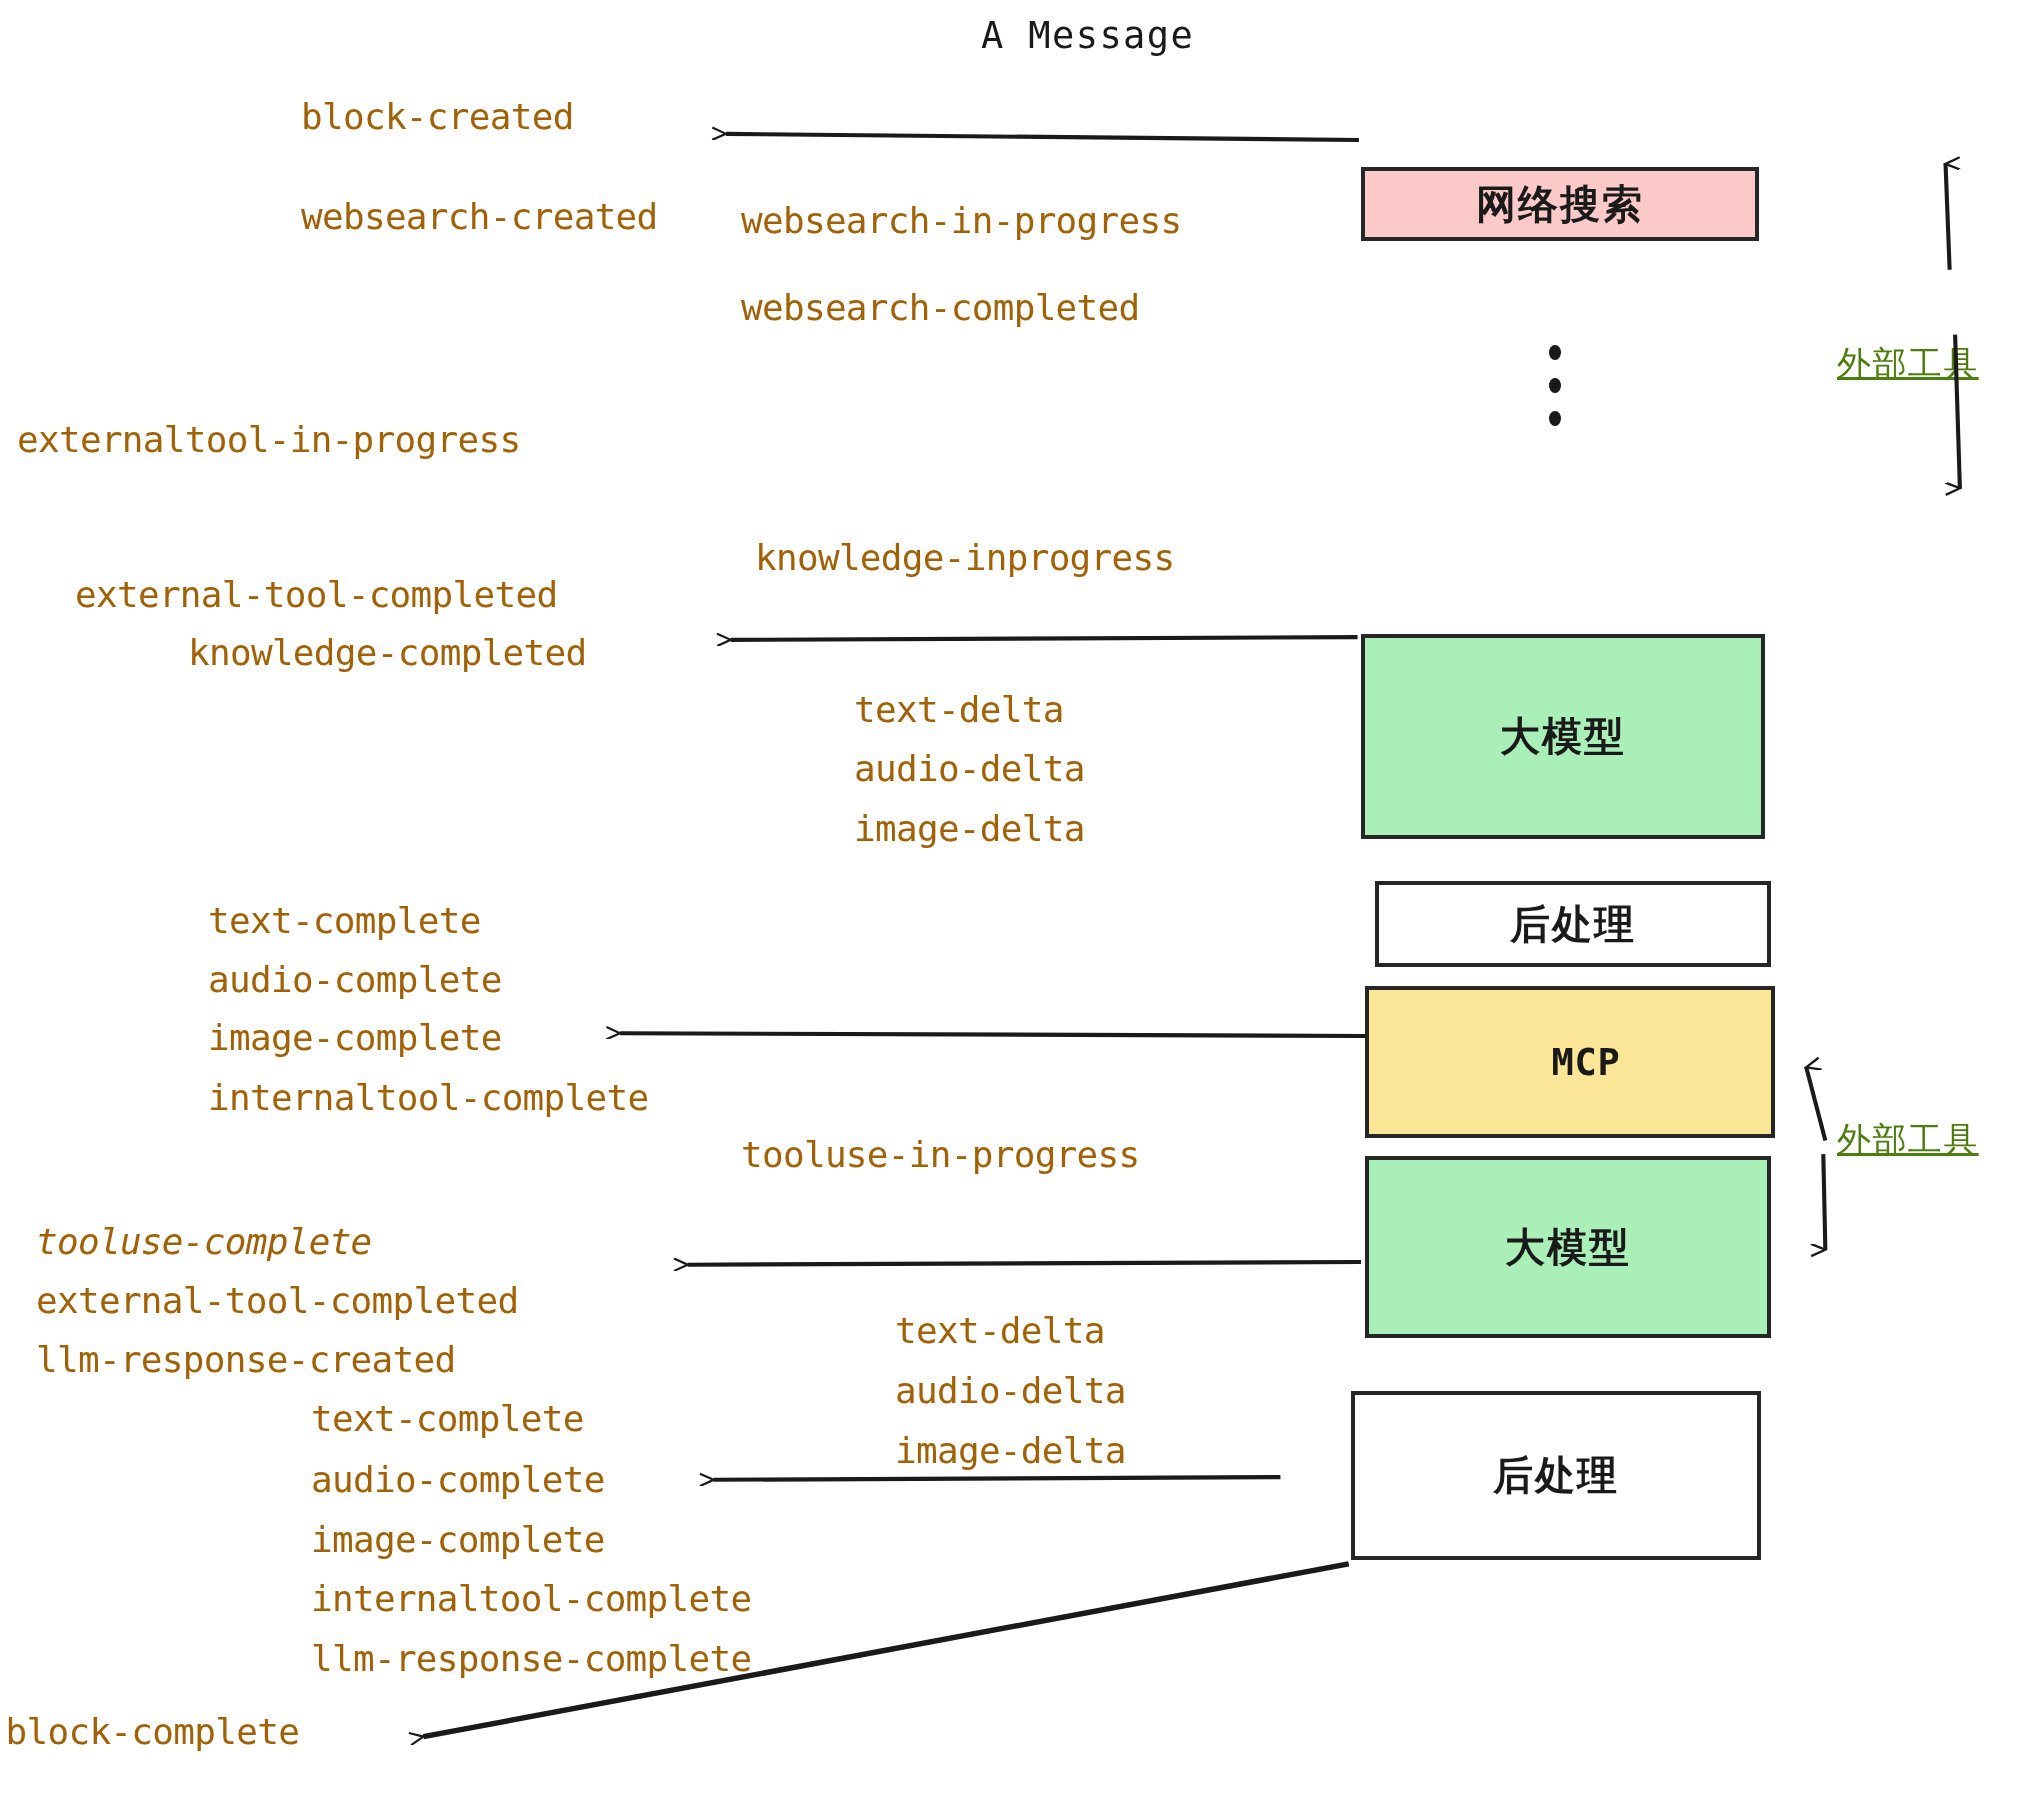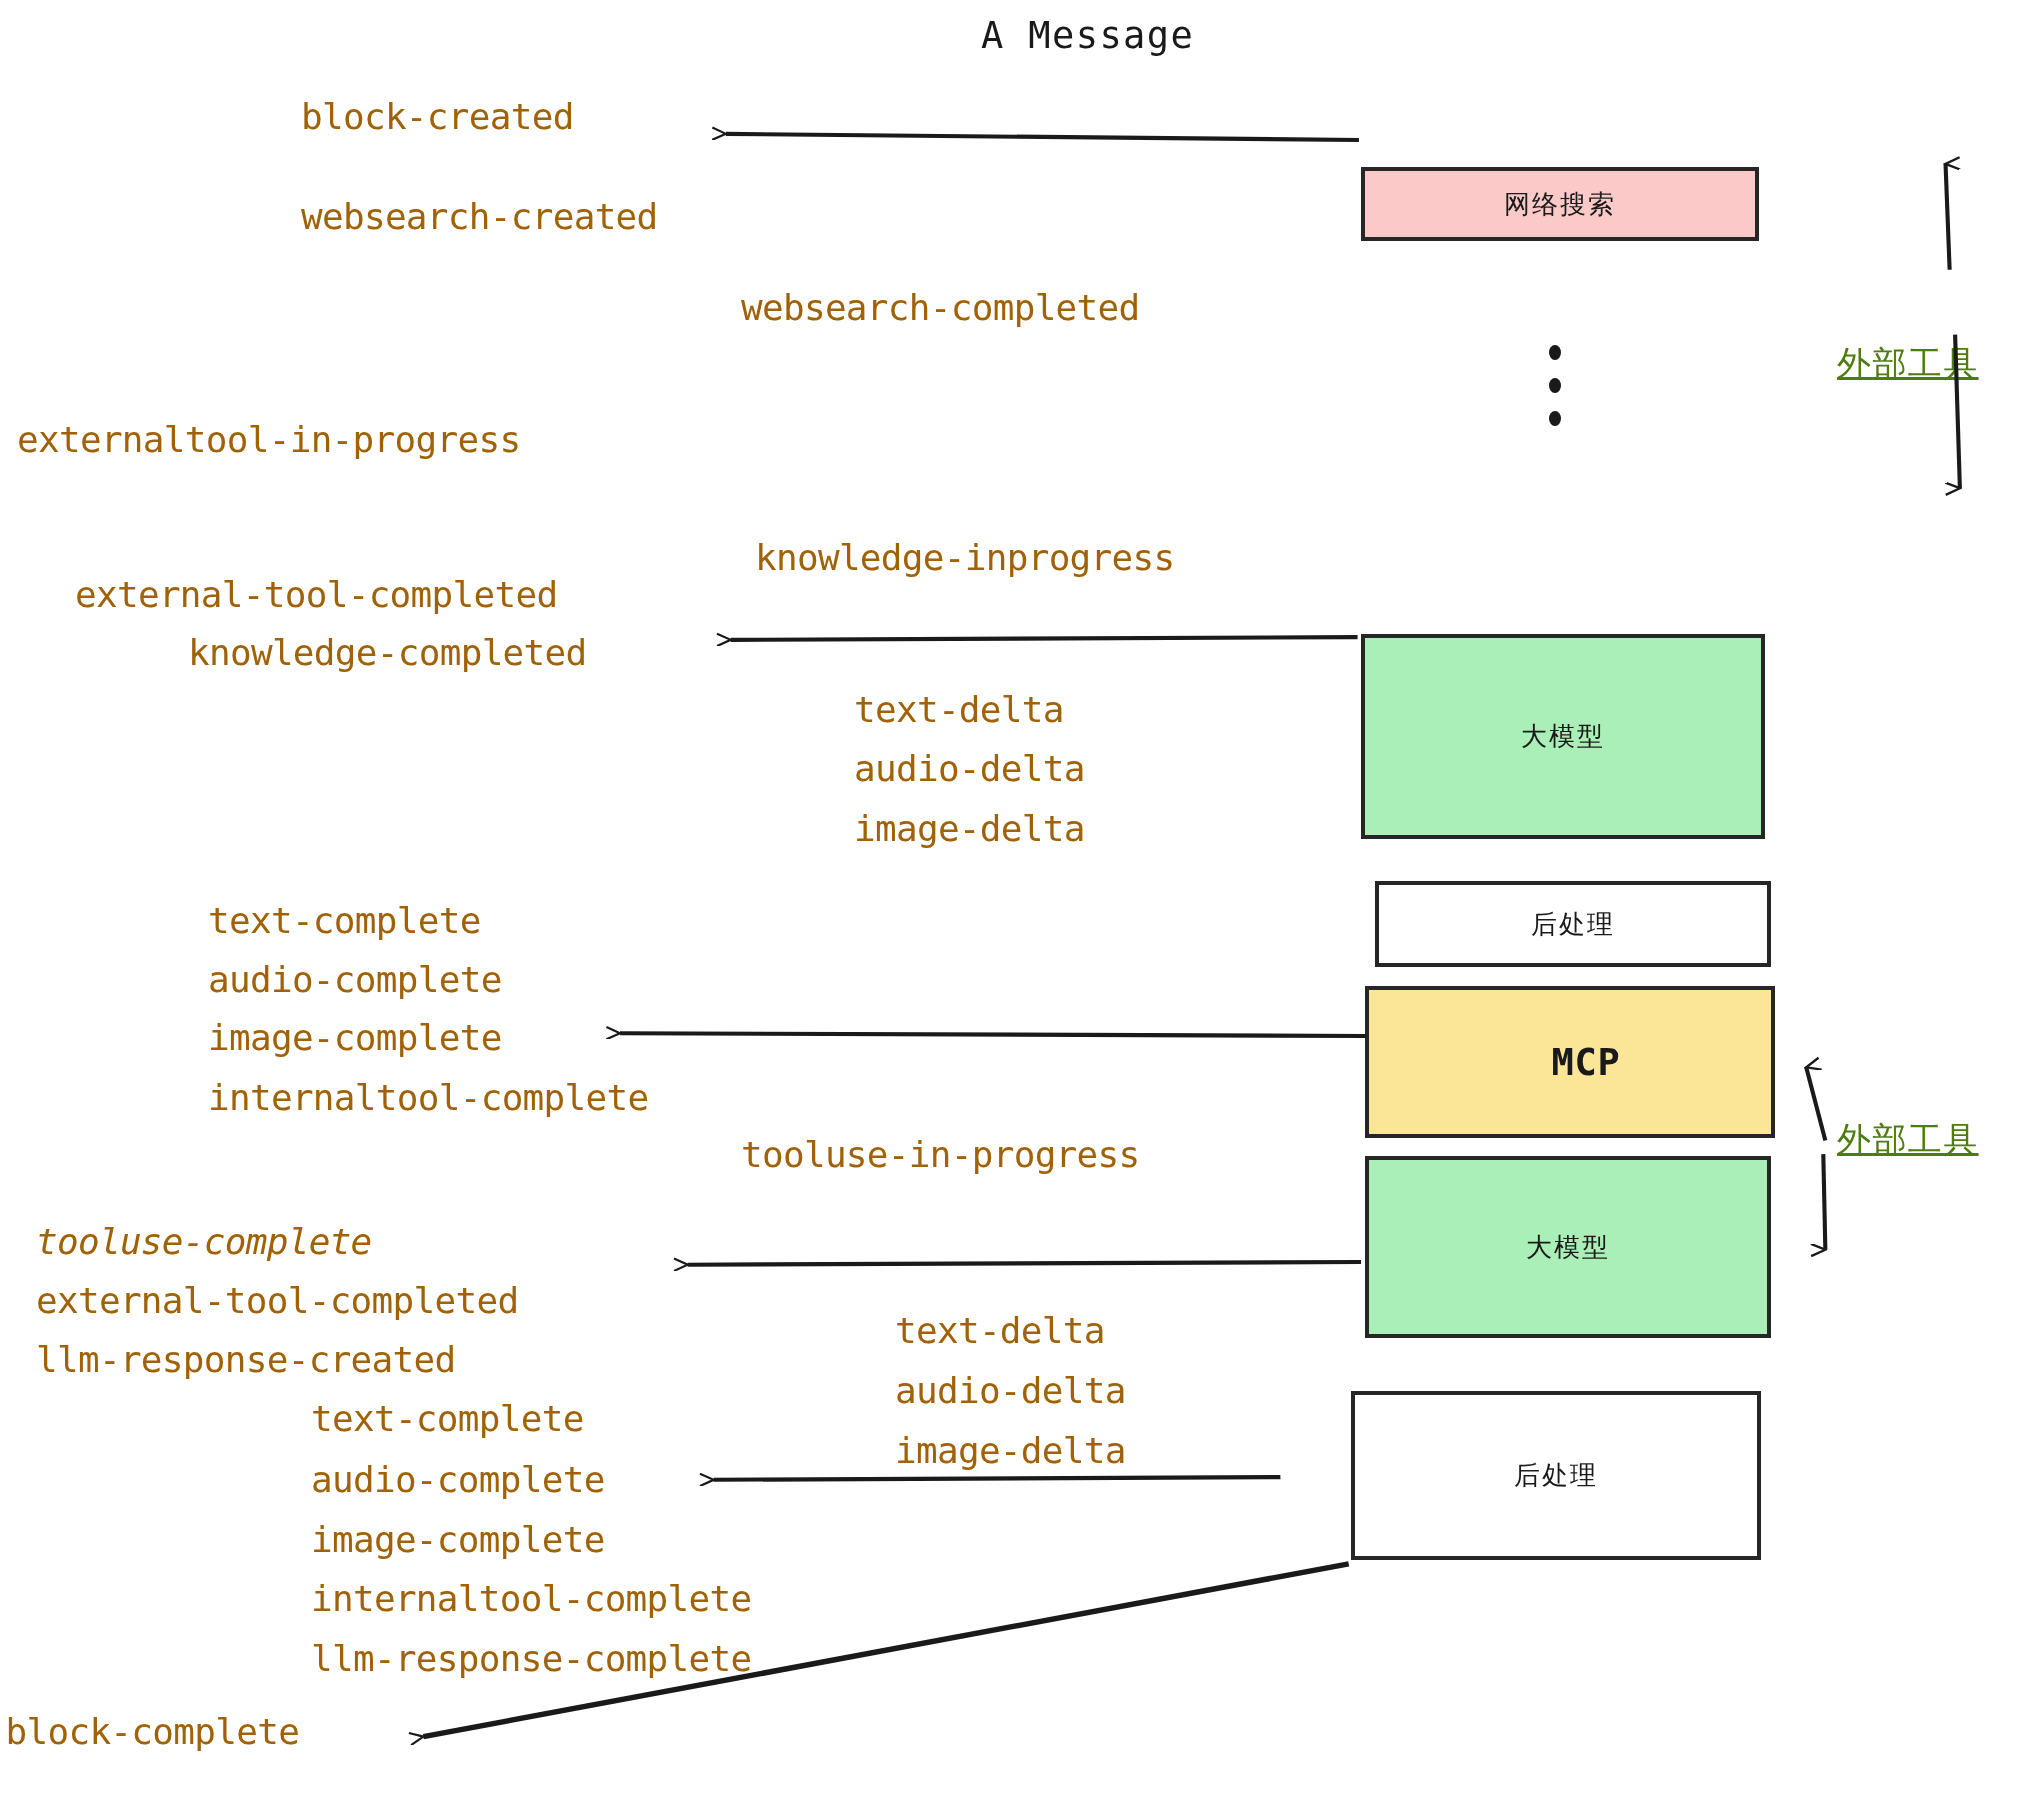--- a/index.html
+++ b/index.html
@@ -33,22 +33,22 @@
     letter-spacing: 1.4px;
   }
   .box {
     position: absolute;
     box-sizing: border-box;
     border: 4.1px solid #262626;
     display: flex;
     align-items: center;
     justify-content: center;
     font-family: "DejaVu Sans", "Liberation Sans", sans-serif;
-    font-size: 26px;
-    font-weight: 400;
+    font-size: 40px;
+    font-weight: 700;
     color: #1a1a1a;
     letter-spacing: 2px;
   }
   .box.mcp {
     font-family: "DejaVu Sans Mono", "Liberation Mono", monospace;
     font-size: 37px;
     font-weight: 700;
     letter-spacing: 0.7px;
   }
   .grp-label {
@@ -123,20 +123,21 @@
   </div>
 
   <div class="grp-label" style="left:1837px; top:341px;">外部工具</div>
 
   <div class="grp-label" style="left:1837px; top:1117px;">外部工具</div>
 
   <div class="lbl" style="left:301px; top:99px;">block-created</div>
 
   <div class="lbl" style="left:301px; top:177px;margin-top:22px;">websearch-created</div>
 
+  <div class="lbl" style="left:741px; top:203px;">websearch-in-progress</div>
 
   <div class="lbl" style="left:741px; top:290px;">websearch-completed</div>
 
   <div class="lbl" style="left:17px; top:398px;margin-top:24px;">externaltool-in-progress</div>
 
   <div class="lbl" style="left:755px; top:540px;">knowledge-inprogress</div>
 
   <div class="lbl" style="left:75px; top:577px;">external-tool-completed</div>
 
   <div class="lbl" style="left:188px; top:635px;">knowledge-completed</div>

